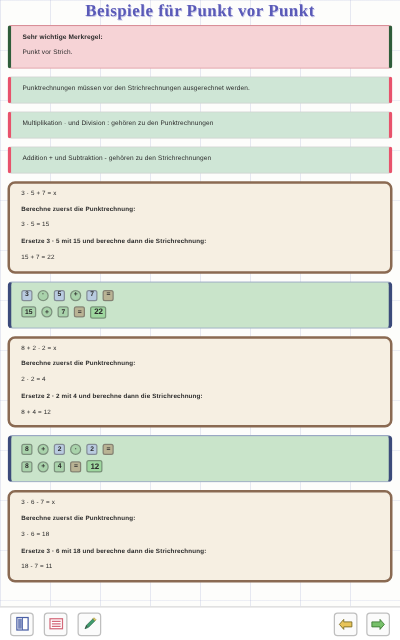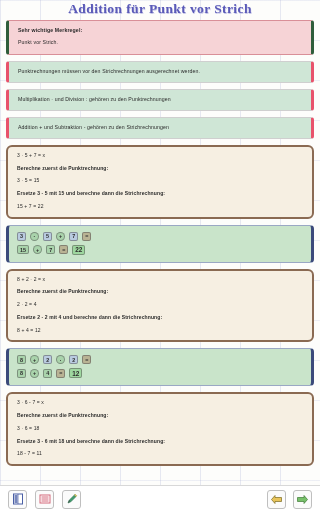--- a/index.html
+++ b/index.html
@@ -135,21 +135,21 @@
   .spacer{flex:1;}
   .tbtn.nav{margin-right:0;margin-left:7px;}
   svg{display:block;}
 </style>
 </head>
 <body>
 
 <div class="grid"></div>
 
 <div class="page">
-  <div class="title">Addition für Punkt vor Strich</div>
+  <div class="title">Beispiele für Punkt vor Punkt</div>
   <div class="stack" id="stack">
       <div class="card pink">
         <div class="line b">Sehr wichtige Merkregel:</div>
         <div class="line">Punkt vor Strich.</div>
       </div>
       <div class="card green">
         <div class="line single">Punktrechnungen müssen vor den Strichrechnungen ausgerechnet werden.</div>
       </div>
       <div class="card green">
         <div class="line single">Multiplikation · und Division : gehören zu den Punktrechnungen</div>

